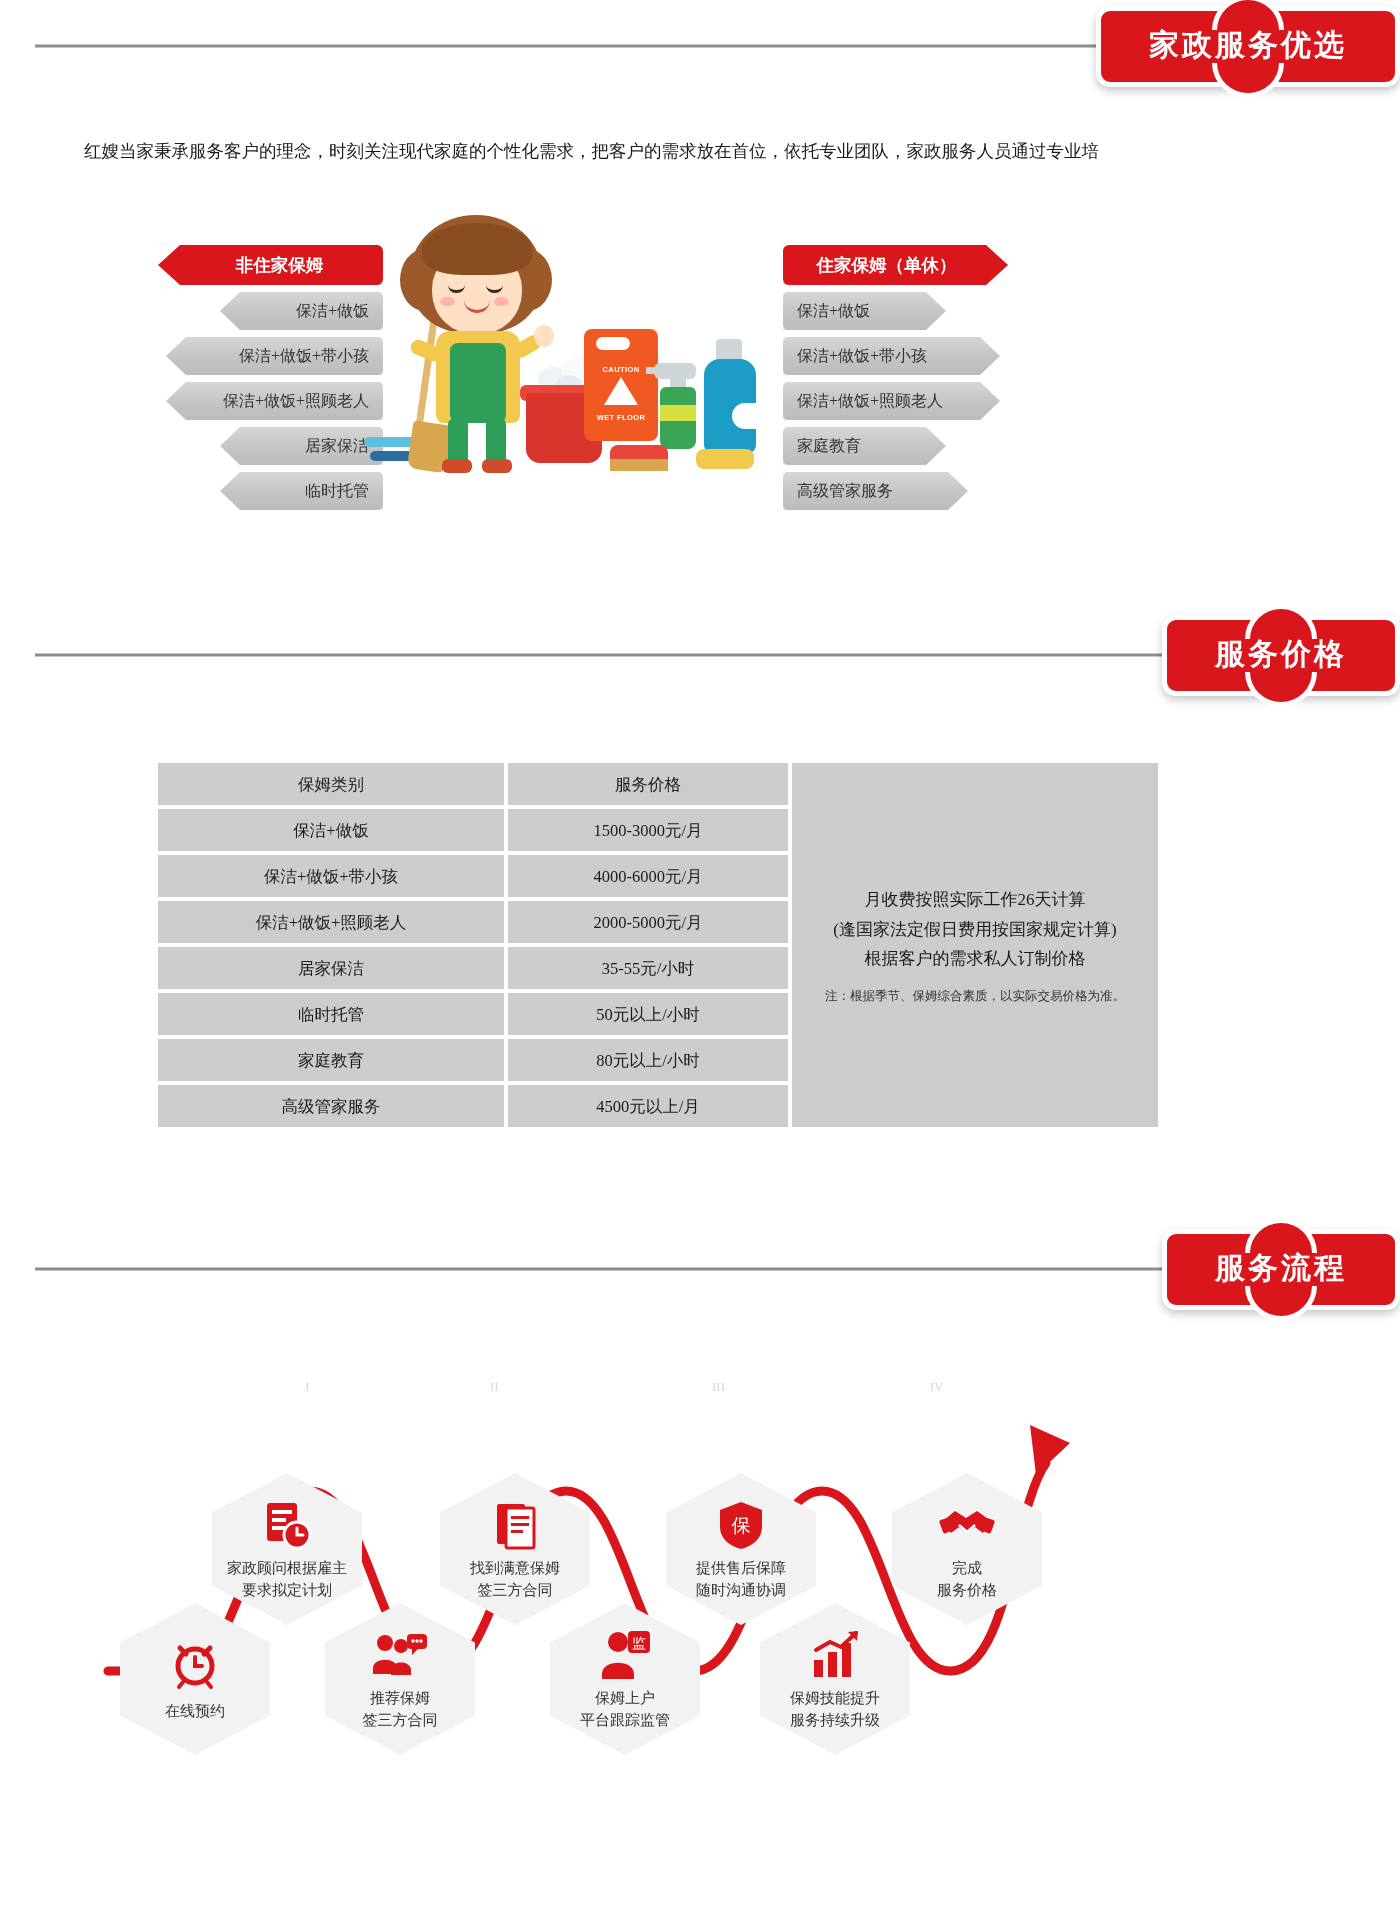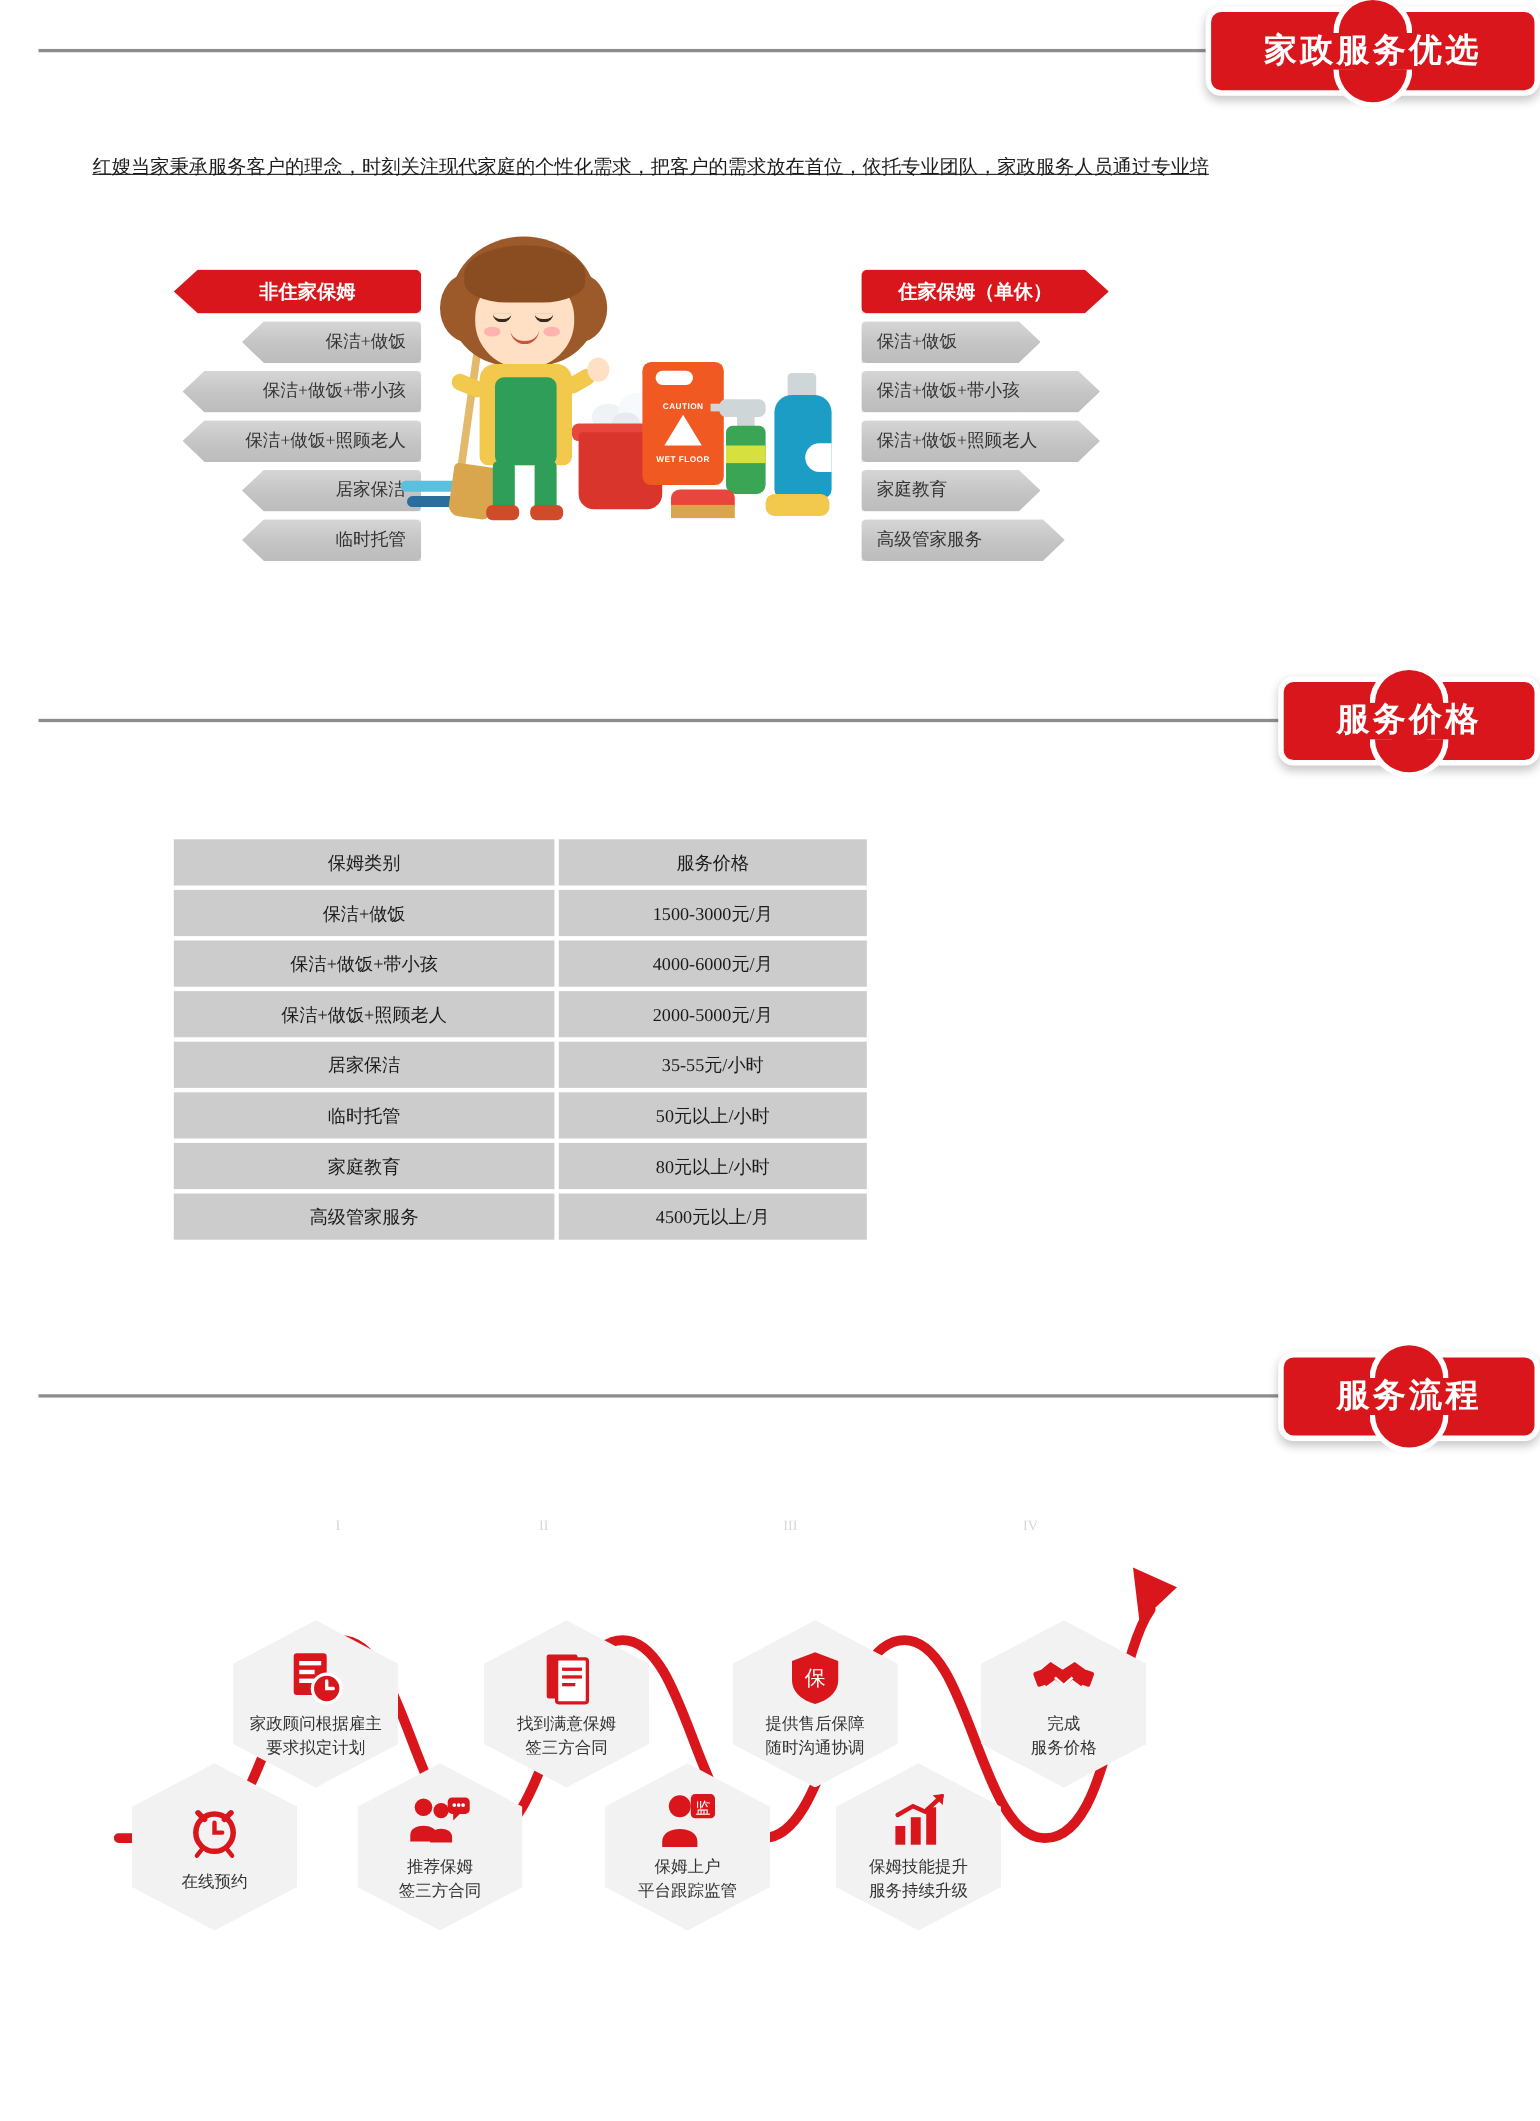--- a/index.html
+++ b/index.html
@@ -65,21 +65,20 @@
   }
 
   
   .intro {
     margin: 42px 84px 0 84px;
     font-size: 17.5px;
     line-height: 2.0;
     color: #1b1b1b;
     text-align: justify;
     font-family: "Liberation Serif", "DejaVu Serif", serif;
-    text-decoration: underline;
   }
 
   
   .hero {
     position: relative;
     height: 320px;
     margin-top: 28px;
   }
 
   .col { position: absolute; top: 0; margin-top: 48px; }
@@ -414,20 +413,26 @@
     <div class="prow">
       <div class="pcell c1">家庭教育</div>
       <div class="pcell c2">80元以上/小时</div>
     </div>
     <div class="prow">
       <div class="pcell c1">高级管家服务</div>
       <div class="pcell c2">4500元以上/月</div>
     </div>
   </div>
 
+  <div class="pnote">
+    <div class="nl">月收费按照实际工作26天计算</div>
+    <div class="nl">(逢国家法定假日费用按国家规定计算)</div>
+    <div class="nl">根据客户的需求私人订制价格</div>
+    <div class="nf">注：根据季节、保姆综合素质，以实际交易价格为准。</div>
+  </div>
 </div>
 
 <div class="section-head" style="margin-top:96px;">
   <div class="head-rule"></div>
   <div class="banner">服务流程</div>
 </div>
 
 <div class="flow">
 
   <span class="flow-roman" style="left:305px; top:8px;">I</span>

